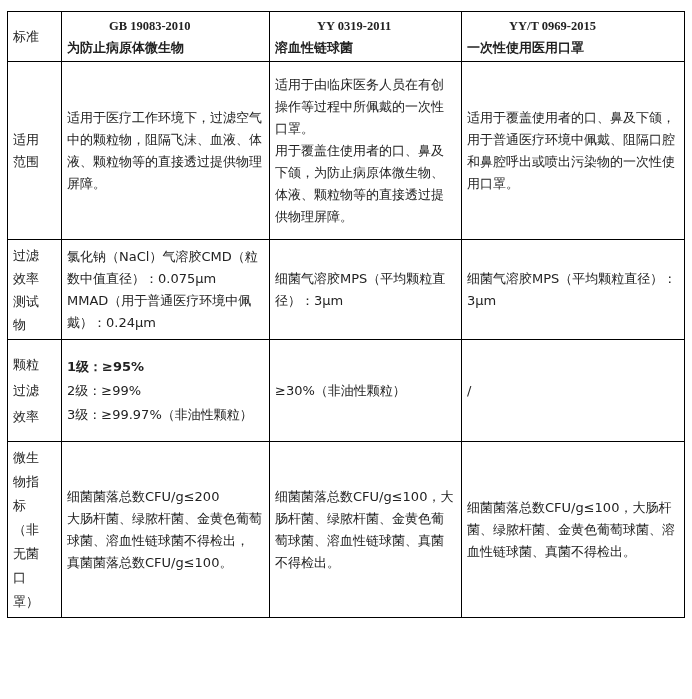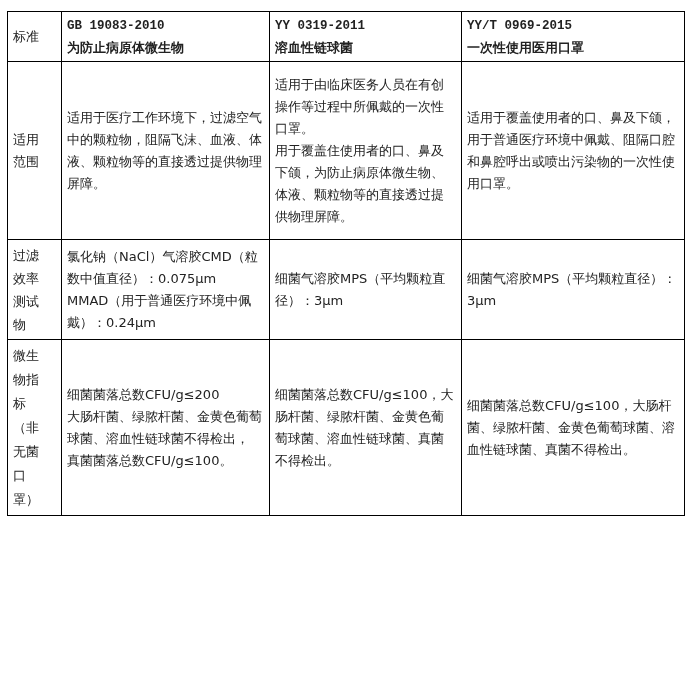--- a/index.html
+++ b/index.html
@@ -4,21 +4,21 @@
 <style>
   html, body { margin: 0; padding: 0; background: #ffffff; }
   body { width: 692px; height: 699px; position: relative; overflow: hidden;
          font-family: "DejaVu Sans", sans-serif; color: #222; }
   table.cmp { position: absolute; left: 7px; top: 11px; border-collapse: collapse;
               table-layout: fixed; width: 677px; }
   table.cmp td { border: 1px solid #000; vertical-align: middle; padding: 0 5px;
                  font-size: 13px; line-height: 22px; word-break: break-all; }
   td.label { text-align: left; font-size: 13px; line-height: 27px; padding: 0 4px; }
   td.hdr { font-weight: bold; line-height: 24px; padding-top: 1px; padding-bottom: 1px; }
-  .mono { font-family: Liberation Mono, monospace; font-weight: bold; font-size: 12.5px; }
+  .mono { font-family: Liberation Serif, serif; font-weight: bold; font-size: 12.5px; margin-left: 42px; }
   .bold { font-weight: bold; }
   .line { display: block; }
 </style>
 </head>
 <body>
 
 <table class="cmp">
   <colgroup>
     <col style="width:54px">
     <col style="width:208px">
@@ -72,20 +72,38 @@
     </td>
     <td>
       <span class="line">细菌气溶胶MPS（平均颗粒直径）：3μm</span>
     </td>
     <td>
       <span class="line">细菌气溶胶MPS（平均颗粒直径）：3μm</span>
     </td>
   </tr>
 
 
+  <tr style="height:102px">
+    <td class="label" style="line-height:26px">
+      <span class="line">颗粒</span>
+      <span class="line">过滤</span>
+      <span class="line">效率</span>
+    </td>
+    <td style="line-height:24px">
+      <span class="line bold">1级：≥95%</span>
+      <span class="line">2级：≥99%</span>
+      <span class="line">3级：≥99.97%（非油性颗粒）</span>
+    </td>
+    <td>
+      <span class="line">≥30%（非油性颗粒）</span>
+    </td>
+    <td>
+      <span class="line">/</span>
+    </td>
+  </tr>
 
   <tr style="height:176px">
     <td class="label" style="line-height:24px">
       <span class="line">微生</span>
       <span class="line">物指</span>
       <span class="line">标</span>
       <span class="line">（非</span>
       <span class="line">无菌</span>
       <span class="line">口</span>
       <span class="line">罩）</span>

